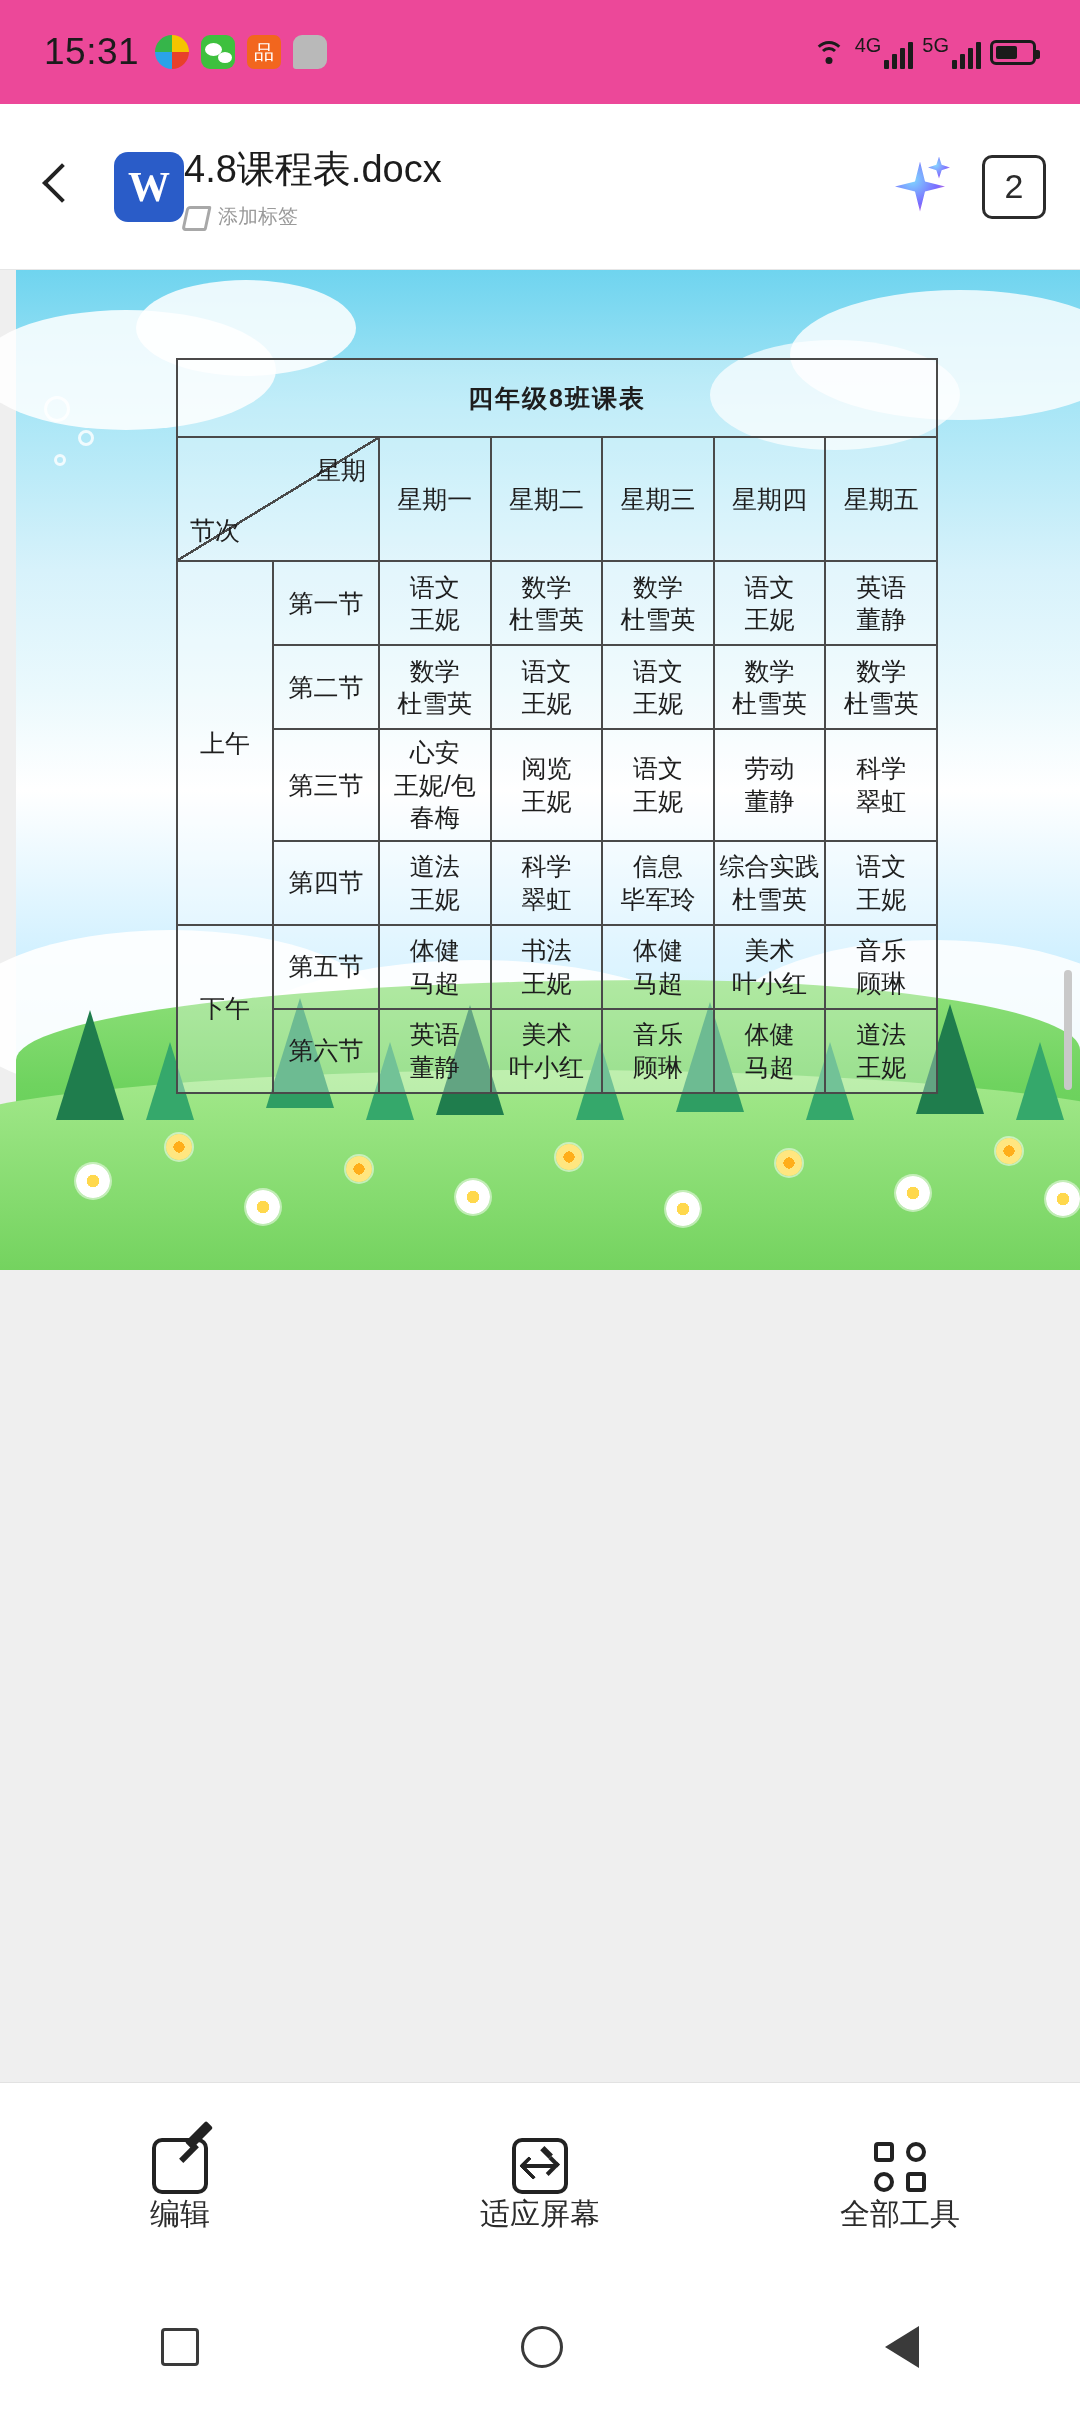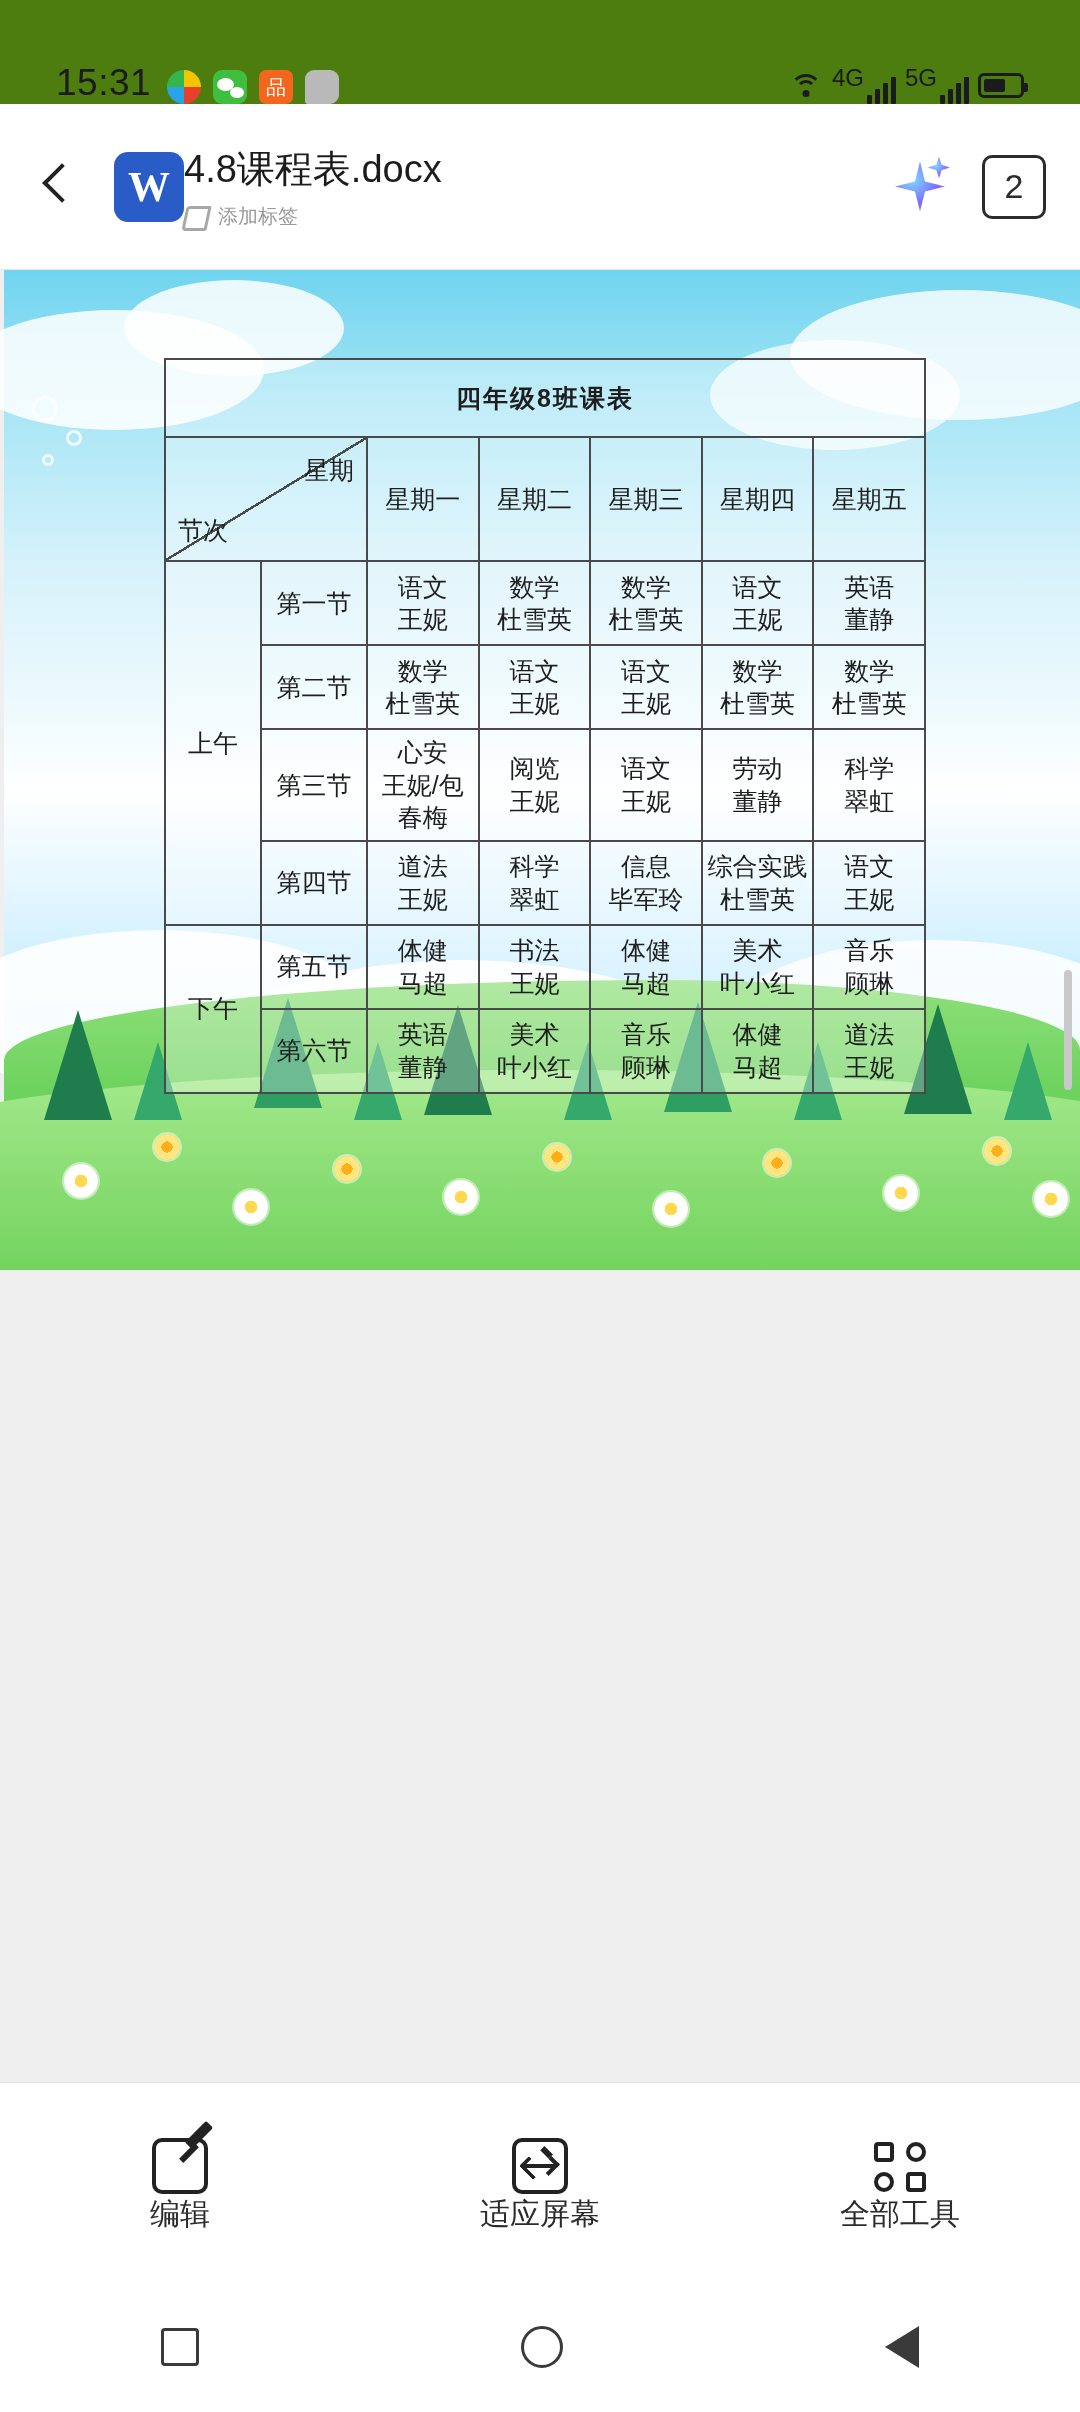--- a/index.html
+++ b/index.html
@@ -15,23 +15,23 @@
     background: #ffffff;
     display: flex;
     flex-direction: column;
   }
 
   
   .statusbar {
     height: 104px;
     flex: 0 0 104px;
     display: flex;
-    align-items: flex-end;
-    padding: 0 56px;
-    background: #4d7c0f;
+    align-items: center;
+    padding: 0 44px;
+    background: #ec4899;
   }
   .clock {
     font-size: 37px;
     color: #1b1b1b;
     letter-spacing: 0.5px;
     font-weight: 400;
   }
   .status-icons-left {
     display: flex;
     align-items: center;
@@ -67,21 +67,21 @@
   .wifi span {
     position: absolute; left: 50%; transform: translateX(-50%);
     border: 3px solid #1b1b1b; border-bottom-color: transparent;
     border-left-color: transparent; border-right-color: transparent;
     border-radius: 50%;
   }
   .wifi span:nth-child(1) { width: 32px; height: 32px; top: 2px; }
   .wifi span:nth-child(2) { width: 20px; height: 20px; top: 8px; }
   .wifi .dot { width: 7px; height: 7px; background: #1b1b1b; border: 0; border-radius: 50%; top: 18px; }
   .net-group { display: flex; align-items: flex-end; gap: 3px; }
-  .net-label { font-size: 24px; color: #1b1b1b; line-height: 1; margin-bottom: 14px; }
+  .net-label { font-size: 20px; color: #1b1b1b; line-height: 1; margin-bottom: 14px; }
   .bars { display: flex; align-items: flex-end; gap: 3px; height: 28px; }
   .bars i { width: 5px; background: #1b1b1b; display: block; border-radius: 1px; }
   .bars i:nth-child(1) { height: 9px; }
   .bars i:nth-child(2) { height: 15px; }
   .bars i:nth-child(3) { height: 21px; }
   .bars i:nth-child(4) { height: 27px; }
   .battery {
     width: 46px; height: 25px; border: 3px solid #1b1b1b; border-radius: 6px;
     position: relative; padding: 3px;
   }
@@ -165,21 +165,21 @@
 
   
   .viewer {
     flex: 1 1 auto;
     position: relative;
     background: #efefef;
     overflow: hidden;
   }
   .page {
     position: absolute;
-    left: 4px; top: 0; right: 0;
+    left: 16px; top: 0; right: 0;
     height: 1000px;
     background:
       linear-gradient(180deg, #6fd4ef 0%, #a9e6f6 14%, #d7f2fb 30%, #eaf9fd 42%, #ffffff 52%, #e9f8ff 60%, #cdefff 70%, #b7e9ef 78%, #9fe0c9 84%, #7fd69f 90%, #5cc86f 96%, #49bd5c 100%);
     text-decoration: underline;
   }
   
   .cloud { position: absolute; background: rgba(255,255,255,.85); border-radius: 50%; }
   .c1 { width: 300px; height: 120px; left: -40px; top: 40px; }
   .c2 { width: 220px; height: 96px; left: 120px; top: 10px; }
   .c3 { width: 340px; height: 130px; right: -50px; top: 20px; background: rgba(255,255,255,.8); }

